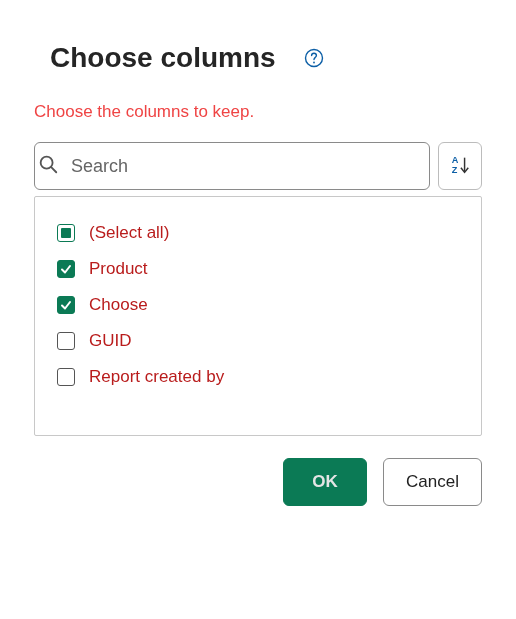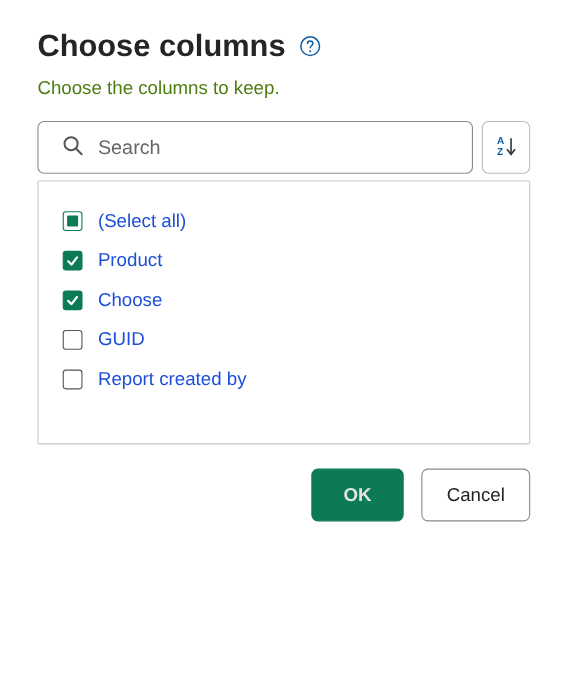--- a/index.html
+++ b/index.html
@@ -15,46 +15,46 @@
   }
   .header-row {
     display: flex;
     align-items: center;
     gap: 12px;
   }
   .title {
     font-size: 28px;
     font-weight: 600;
     color: #252525;
-    margin: 0;
+    margin: 16px;
   }
   .help-icon {
     width: 20px; height: 20px;
     display: inline-flex;
     align-items: center; justify-content: center;
   }
   .subtitle {
     margin-top: 12px;
     font-size: 17px;
-    color: #4d7c0f;
+    color: #ef4444;
   }
   .search-row {
     margin-top: 20px;
     display: flex;
     gap: 8px;
     align-items: stretch;
   }
   .search-box {
     flex: 1;
     display: flex;
     align-items: center;
     border: 1px solid #8a8a8a;
     border-radius: 6px;
     height: 48px;
-    padding: 0 20px;
+    padding: 0 2px;
     gap: 10px;
   }
   .search-box input {
     border: none;
     outline: none;
     font-size: 18px;
     width: 100%;
     color: #333;
     background: transparent;
   }
@@ -111,21 +111,21 @@
   }
   .cb.unchecked {
     background: #fff;
     border-color: #555;
   }
   .check-mark {
     width: 12px; height: 12px;
   }
   .row-label {
     font-size: 17px;
-    color: #1d4ed8;
+    color: #b91c1c;
   }
   .footer {
     margin-top: 22px;
     display: flex;
     justify-content: flex-end;
     gap: 16px;
   }
   .btn {
     min-width: 84px;
     height: 48px;

